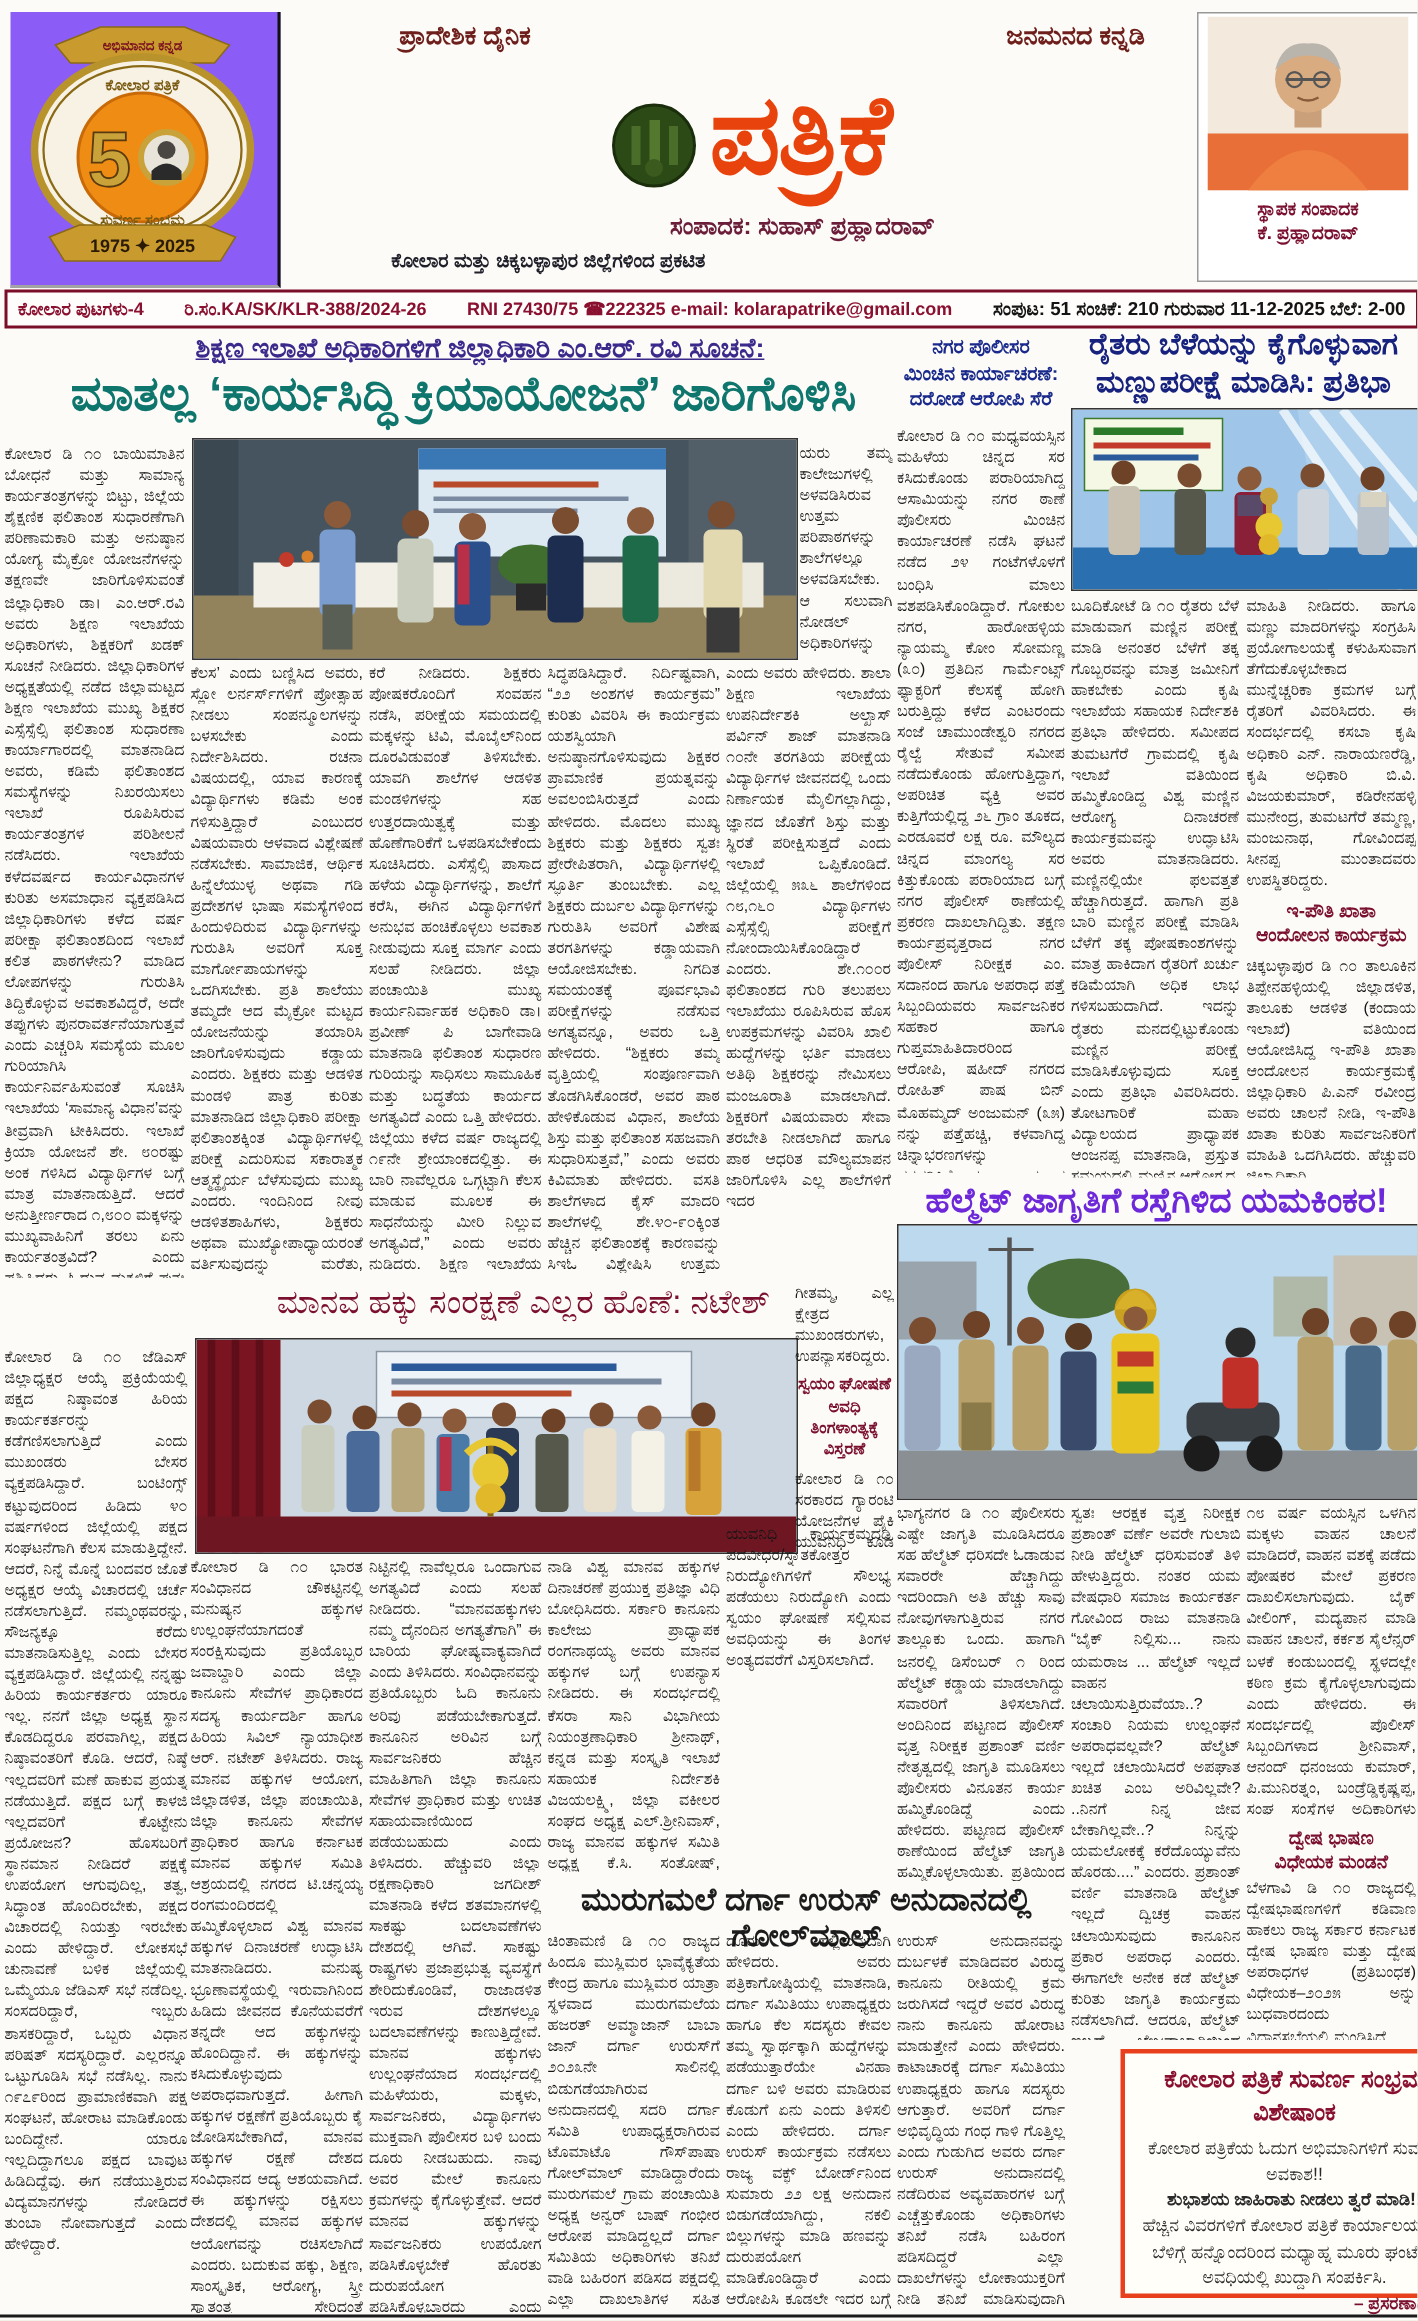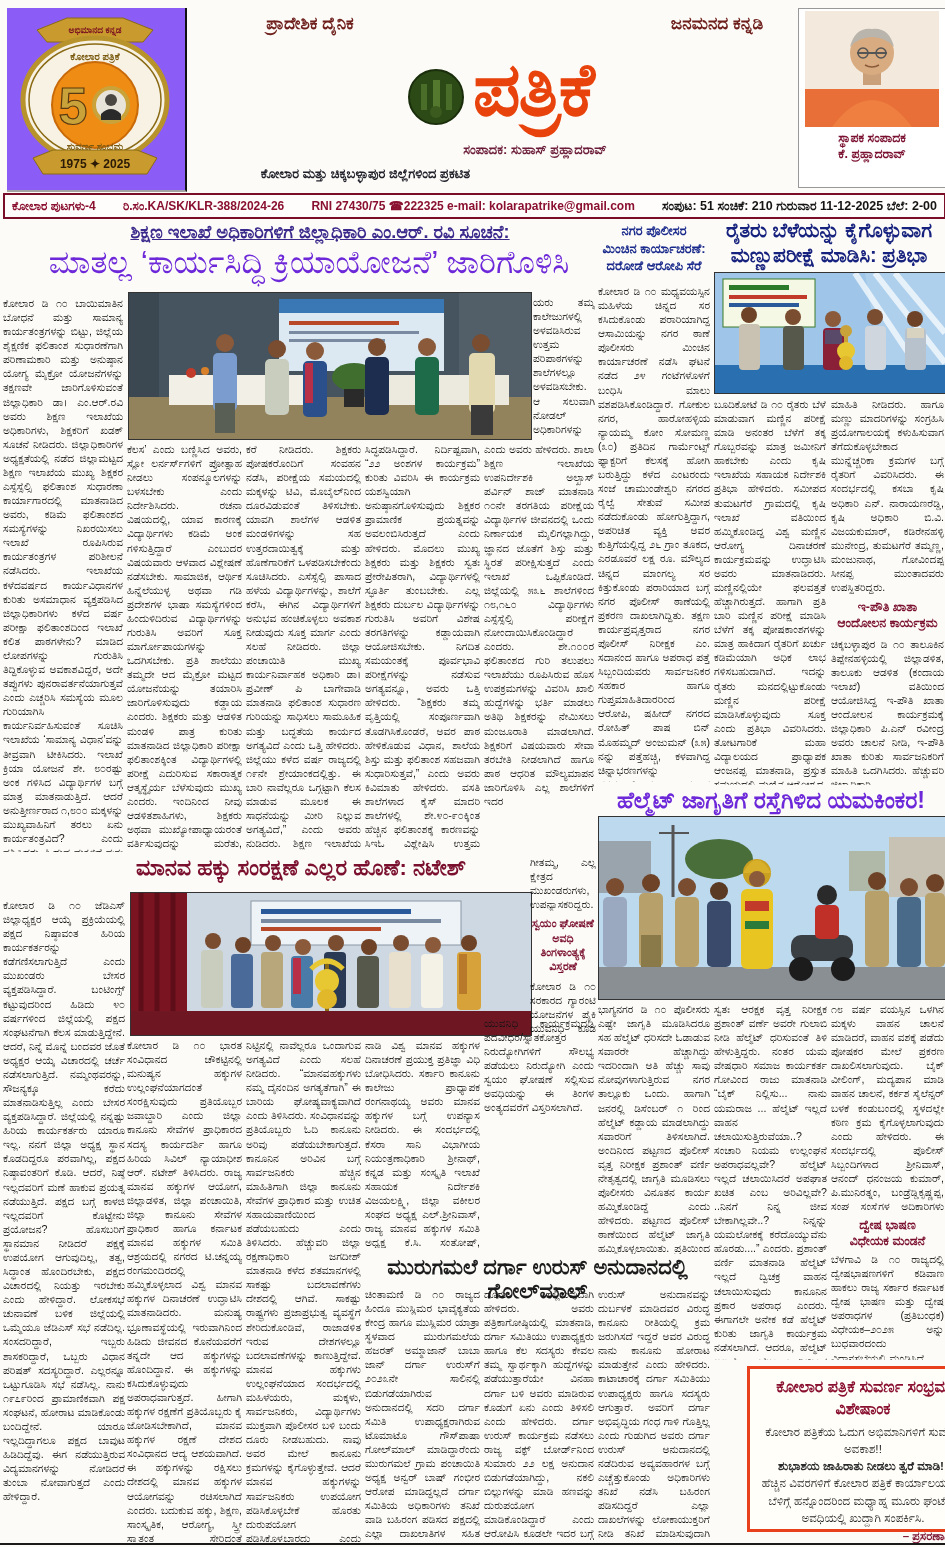--- a/index.html
+++ b/index.html
@@ -4,34 +4,34 @@
 <style>
   html,body{margin:0;padding:0;background:#e9e7e0;}
   #page{position:relative;width:945px;height:1547px;margin:0 auto;background:#fcfbf7;
         font-family:"Liberation Sans",sans-serif;overflow:hidden;}
   .abs{position:absolute;}
   .col{position:absolute;font-size:10.6px;line-height:1.33;text-align:justify;
        color:#151515;overflow:hidden;word-break:break-word;}
   .tag{font-size:17px;font-weight:bold;color:#6e1f1c;text-align:center;}
   .title-wrap{display:flex;align-items:center;justify-content:center;gap:8px;}
   .title-txt{font-size:74px;font-weight:bold;color:#e8430c;letter-spacing:-2px;line-height:1;}
-  .editor{font-size:13px;font-weight:bold;color:#6b1d3a;text-align:center;}
+  .editor{font-size:16px;font-weight:bold;color:#6b1d3a;text-align:center;}
   .publish{font-size:13px;font-weight:bold;color:#20202a;text-align:center;}
   .founder-box{border:1px solid #999;background:#fff;text-align:center;padding:2px;}
   .founder-cap{font-size:12.5px;font-weight:bold;color:#7a1030;line-height:1.25;white-space:pre-line;}
   .infobar{border:2px solid #7a0d28;background:#fffdfb;display:flex;align-items:center;
            justify-content:space-between;padding:0 7px;}
   .infobar span{font-size:12px;font-weight:bold;color:#8a1030;white-space:nowrap;}
   .infobar .issue{color:#141414;font-size:12.5px;}
   .kicker{font-size:18px;font-weight:bold;color:#3b2a8c;text-align:center;text-decoration:underline;}
-  .head-main{font-size:32px;font-weight:normal;color:#6d28d9;text-align:center;line-height:1.05;}
+  .head-main{font-size:32px;font-weight:bold;color:#0f766e;text-align:center;line-height:1.05;}
   .head-farmer{font-size:20px;font-weight:bold;color:#17227e;text-align:center;line-height:1.25;white-space:pre-line;}
   .kicker-robbery{font-size:13px;font-weight:bold;color:#1a2a8c;text-align:center;line-height:1.35;white-space:pre-line;}
   .head-helmet{font-size:23px;font-weight:bold;color:#6d28d9;text-align:center;}
-  .head-rights{font-size:22px;font-weight:bold;color:#7a0f2e;text-align:center;}
+  .head-rights{font-size:22px;font-weight:normal;color:#7a0f2e;text-align:center;margin-left:48px;}
   .head-dargah{font-size:21px;font-weight:bold;color:#1c1c1c;text-align:center;}
   .subhead{font-size:12.5px;font-weight:bold;color:#7a0f2e;text-align:center;line-height:1.3;
            margin:5px 0;white-space:pre-line;}
   .subhead-dk{font-size:12.5px;font-weight:bold;color:#1d1d66;text-align:center;line-height:1.3;white-space:pre-line;}
   .photo{border:1px solid #333;background:#ccc;overflow:hidden;}
   .photo svg{display:block;}
   .promo{border:3px solid #e8401c;background:#fffef9;padding:7px 9px;box-sizing:border-box;}
   .promo-title{font-size:16px;font-weight:bold;color:#8a1030;text-align:center;line-height:1.35;margin-bottom:5px;}
   .promo-line{font-size:11.8px;color:#2a2a2a;text-align:center;line-height:1.45;}
   .promo-sign{font-size:11.5px;font-weight:bold;color:#7a0f2e;text-align:right;margin-top:3px;}

